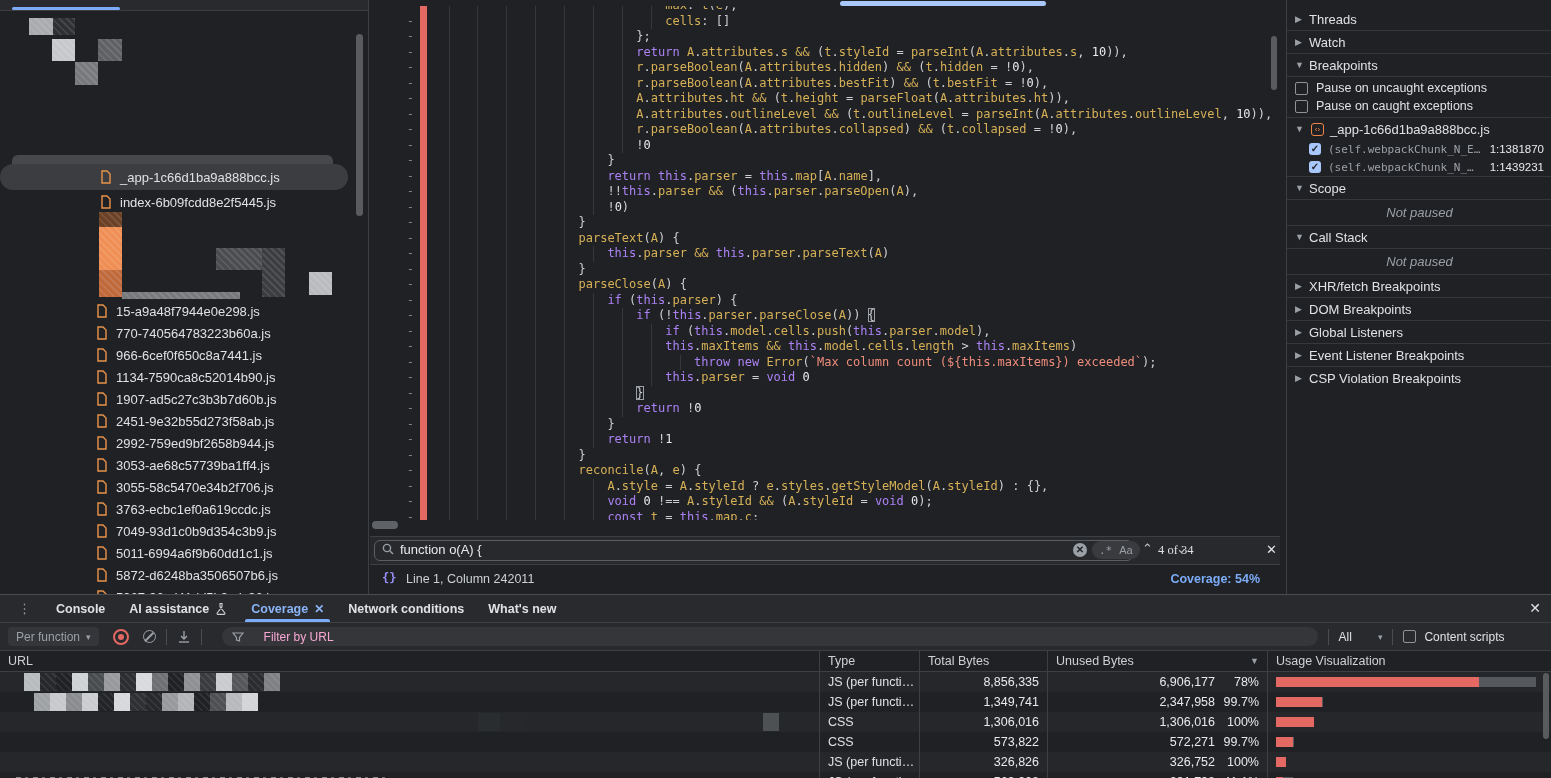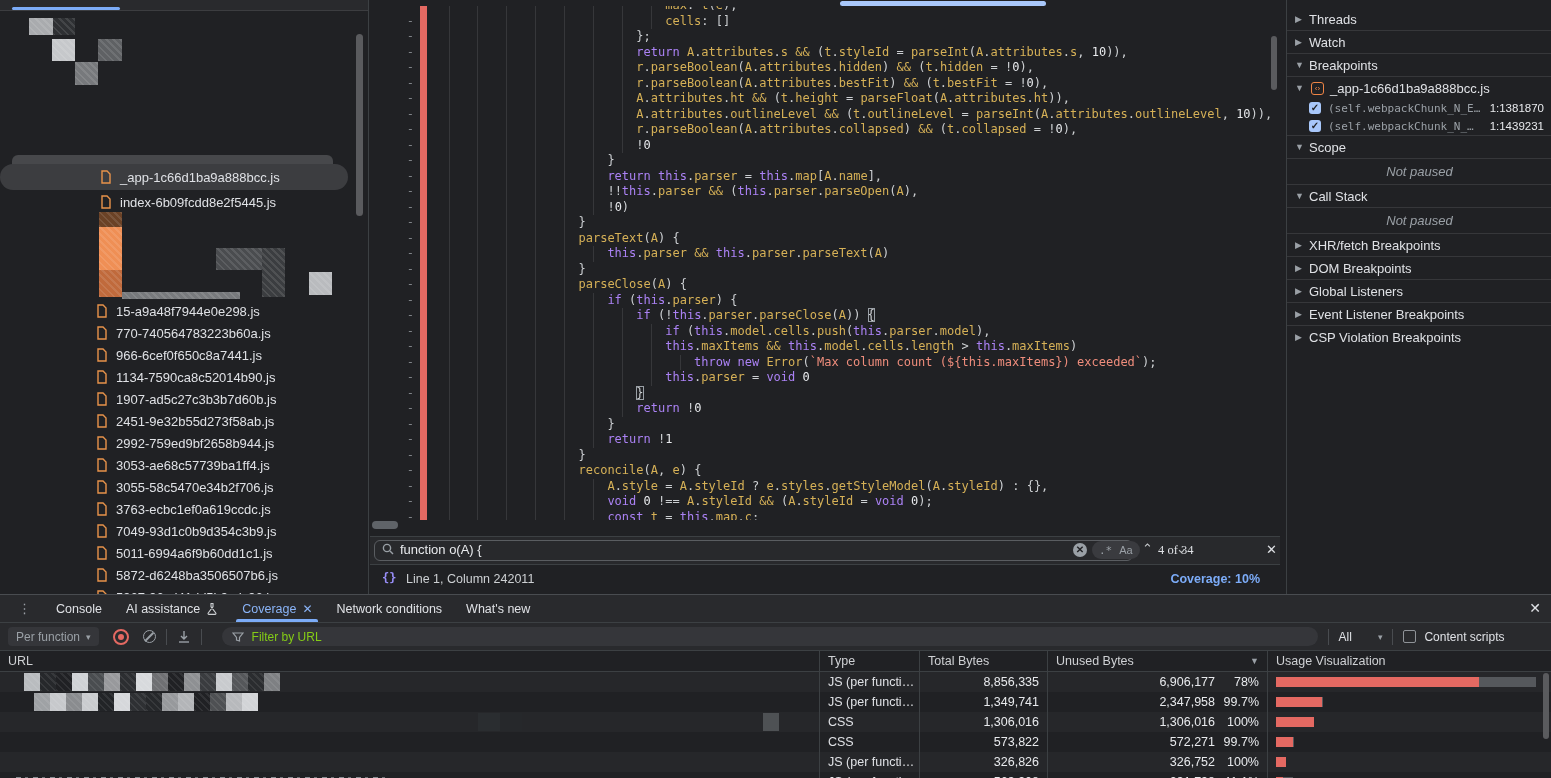--- a/index.html
+++ b/index.html
@@ -71,36 +71,36 @@
   .bp-file-row{display:flex;align-items:center;height:22px;padding-left:8px;font-size:13px;color:#dfe1e5;border-top:1px solid #36373a;}
   .bp-ficon{width:13px;height:13px;border:1.5px solid #ee8445;border-radius:3px;margin:0 6px 0 2px;color:#ee8445;font-size:8px;
             line-height:12px;text-align:center;box-sizing:border-box;flex:0 0 auto;}
   .bp-entry{display:flex;align-items:center;height:18px;padding:0 8px 0 22px;font-size:11px;}
   .bp-code{font-family:"DejaVu Sans Mono",monospace;color:#9aa0a6;white-space:nowrap;overflow:hidden;text-overflow:ellipsis;flex:1;}
   .bp-loc{color:#e8eaed;margin-left:6px;flex:0 0 auto;font-size:11.5px;}
 
   
   .drawer-tabs{position:relative;height:27px;background:#292a2d;border-bottom:1px solid #3c4043;display:flex;align-items:center;}
   .kebab{width:14px;margin:0 12px 0 18px;color:#9aa0a6;font-size:13px;letter-spacing:0;}
-  .dtab{position:relative;display:flex;align-items:center;gap:6px;height:100%;padding:0 12px;font-size:12.5px;color:#dfe1e5;white-space:nowrap;}
+  .dtab{position:relative;display:flex;align-items:center;gap:6px;height:100%;padding:0 12px;font-size:12.5px;color:#dfe1e5;white-space:nowrap;font-weight:bold;}
   .dtab.active{color:#8ab4f8;}
   .dtab.active .tab-underline{position:absolute;left:6px;right:6px;bottom:0;height:3px;border-radius:2px 2px 0 0;background:#7cacf8;}
   .dtab .tab-x{color:#9aa0a6;font-size:12px;}
   .dtab.active .tab-x{color:#8ab4f8;}
   .drawer-close{position:absolute;right:10px;top:5px;font-size:14px;color:#dfe1e5;}
   .drawer-toolbar{position:relative;height:27px;background:#292a2d;border-bottom:1px solid #3c4043;display:flex;align-items:center;}
   .tb-pill{height:19px;display:flex;align-items:center;gap:6px;background:#35363a;border-radius:4px;color:#9aa0a6;font-size:12px;
            padding:0 8px;margin-left:8px;}
   .rec-btn{width:12px;height:12px;border:2px solid #e46962;border-radius:50%;margin-left:14px;position:relative;}
   .rec-btn::after{content:"";position:absolute;left:3px;top:3px;width:6px;height:6px;border-radius:50%;background:#e46962;}
   .block-btn{width:13px;height:13px;border:1.5px solid #9aa0a6;border-radius:50%;margin-left:14px;position:relative;box-sizing:border-box;}
   .block-btn::after{content:"";position:absolute;left:-1px;top:4.5px;width:12px;height:1.5px;background:#9aa0a6;transform:rotate(-45deg);}
   .tb-divider{width:1px;height:16px;background:#494c50;margin:0 10px;}
   .filter-pill{flex:0 0 auto;width:1096px;height:19px;background:#35363a;border-radius:10px;display:flex;align-items:center;
-               color:#84cc16;font-size:12px;gap:8px;padding-left:10px;box-sizing:border-box;margin-left:10px;}
+               color:#f9a8d4;font-size:12px;gap:20px;padding-left:10px;box-sizing:border-box;margin-left:10px;}
   .all-dd{display:flex;align-items:center;gap:26px;color:#dfe1e5;font-size:12px;}
   .dd-caret{color:#9aa0a6;font-size:9px;}
   .cs-label{display:flex;align-items:center;font-size:12px;color:#dfe1e5;}
 
   .cov-table{position:absolute;left:0;top:56px;width:1551px;}
   .cov-grid{display:grid;grid-template-columns:820px 100px 128px 220px 1fr;align-items:center;height:20px;}
   .cov-head{background:#202124;border-bottom:1px solid #3c4043;font-size:12.5px;color:#cfd1d4;}
   .cov-cell{height:20px;display:flex;align-items:center;padding:0 8px;border-right:1px solid #3c4043;box-sizing:border-box;
             overflow:hidden;white-space:nowrap;}
   .cov-cell.last{border-right:none;}
@@ -369,37 +369,47 @@
       </span>
       <span class="srch-nav" style="left:772px;">⌃</span>
       <span class="srch-nav" style="left:806px;">⌄</span>
       <span class="srch-count" style="left:788px;font-family:Liberation Serif, serif;">4 of 34</span>
       <span class="srch-close" style="left:896px;">✕</span>
     </div>
 
     <div class="statusbar">
       <span class="braces">{}</span>
       <span class="lineinfo">Line 1, Column 242011</span>
-      <span class="coverage-link">Coverage: 10%</span>
+      <span class="coverage-link">Coverage: 54%</span>
     </div>
   </div>
 
   <div class="debug-sidebar" id="debug-sidebar">
       <div style="height: 8px;"></div>
       <div class="sb-row first">
         <span class="sb-arrow">▶</span>
         <span>Threads</span>
       </div>
       <div class="sb-row">
         <span class="sb-arrow">▶</span>
         <span>Watch</span>
       </div>
       <div class="sb-row">
         <span class="sb-arrow">▼</span>
         <span>Breakpoints</span>
+      </div>
+      <div class="sb-pausegrp">
+        <div class="sb-check-row">
+          <span class="cb"></span>
+          <span>Pause on uncaught exceptions</span>
+        </div>
+        <div class="sb-check-row">
+          <span class="cb"></span>
+          <span>Pause on caught exceptions</span>
+        </div>
       </div>
       <div class="bp-file-row">
         <span class="sb-arrow">▼</span>
         <span class="bp-ficon">‹›</span>
         <span>_app-1c66d1ba9a888bcc.js</span>
       </div>
       <div class="bp-entry">
         <span class="cb-on">✓</span>
         <span class="bp-code">(self.webpackChunk_N_E…</span>
         <span class="bp-loc">1:1381870</span>

